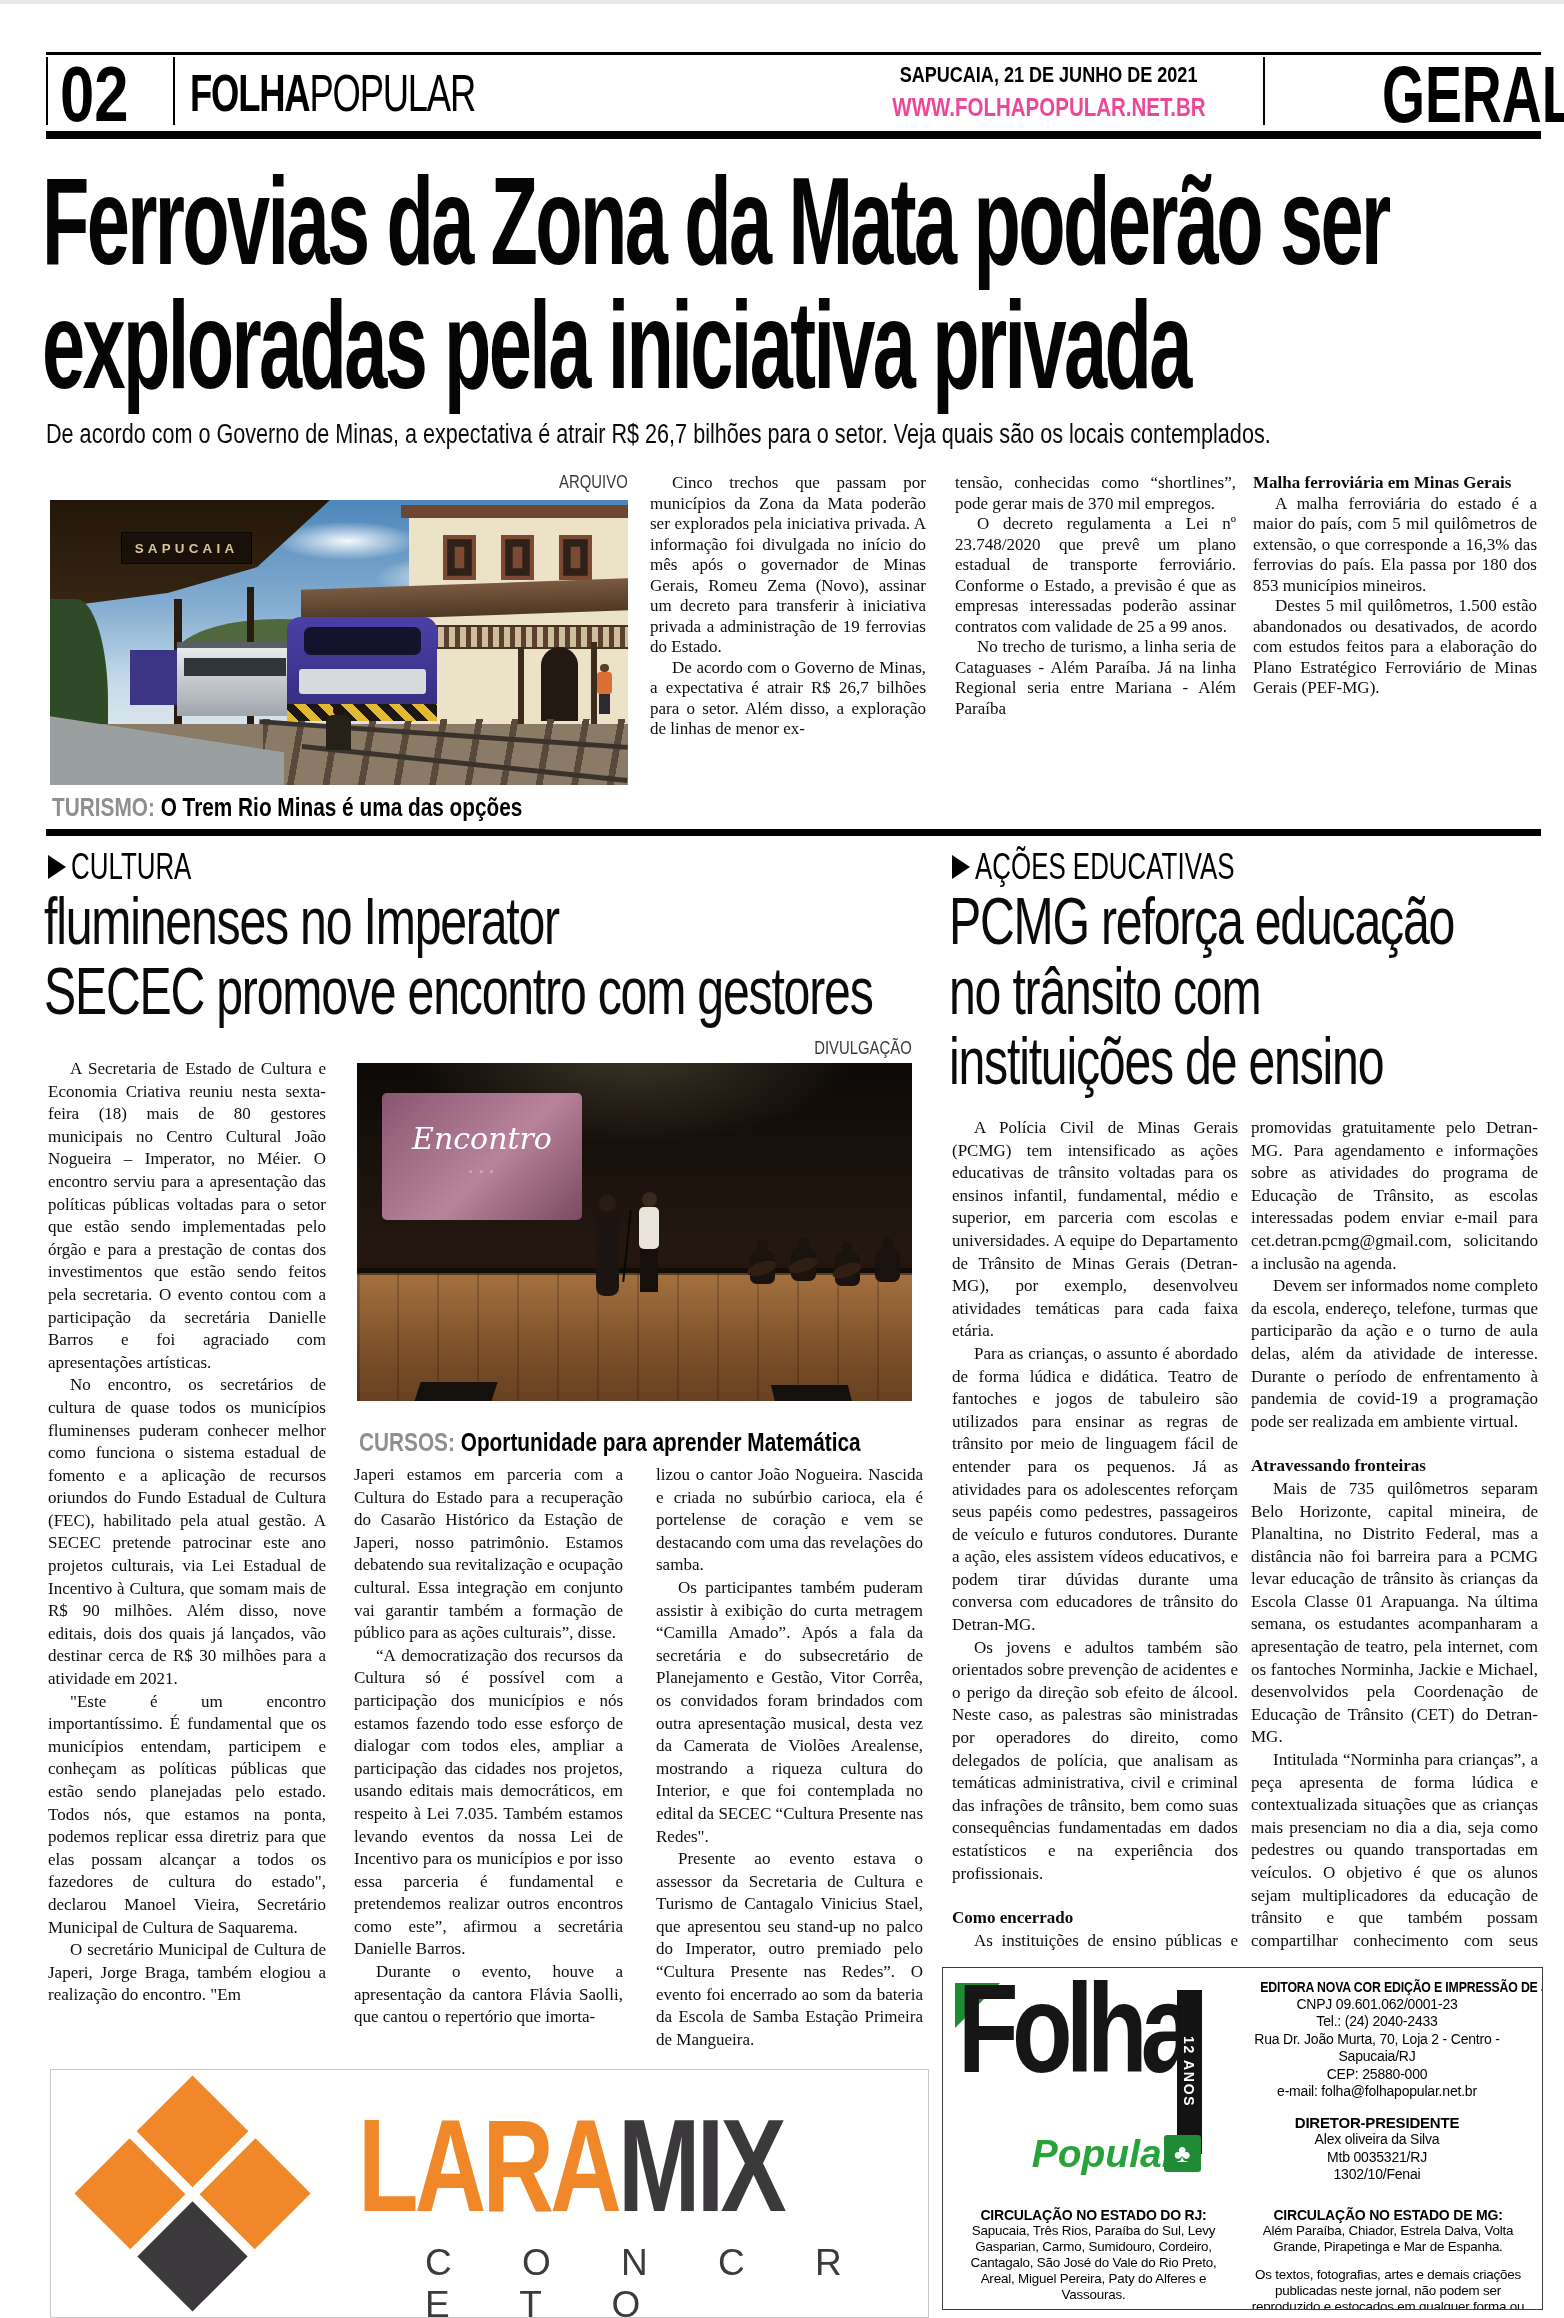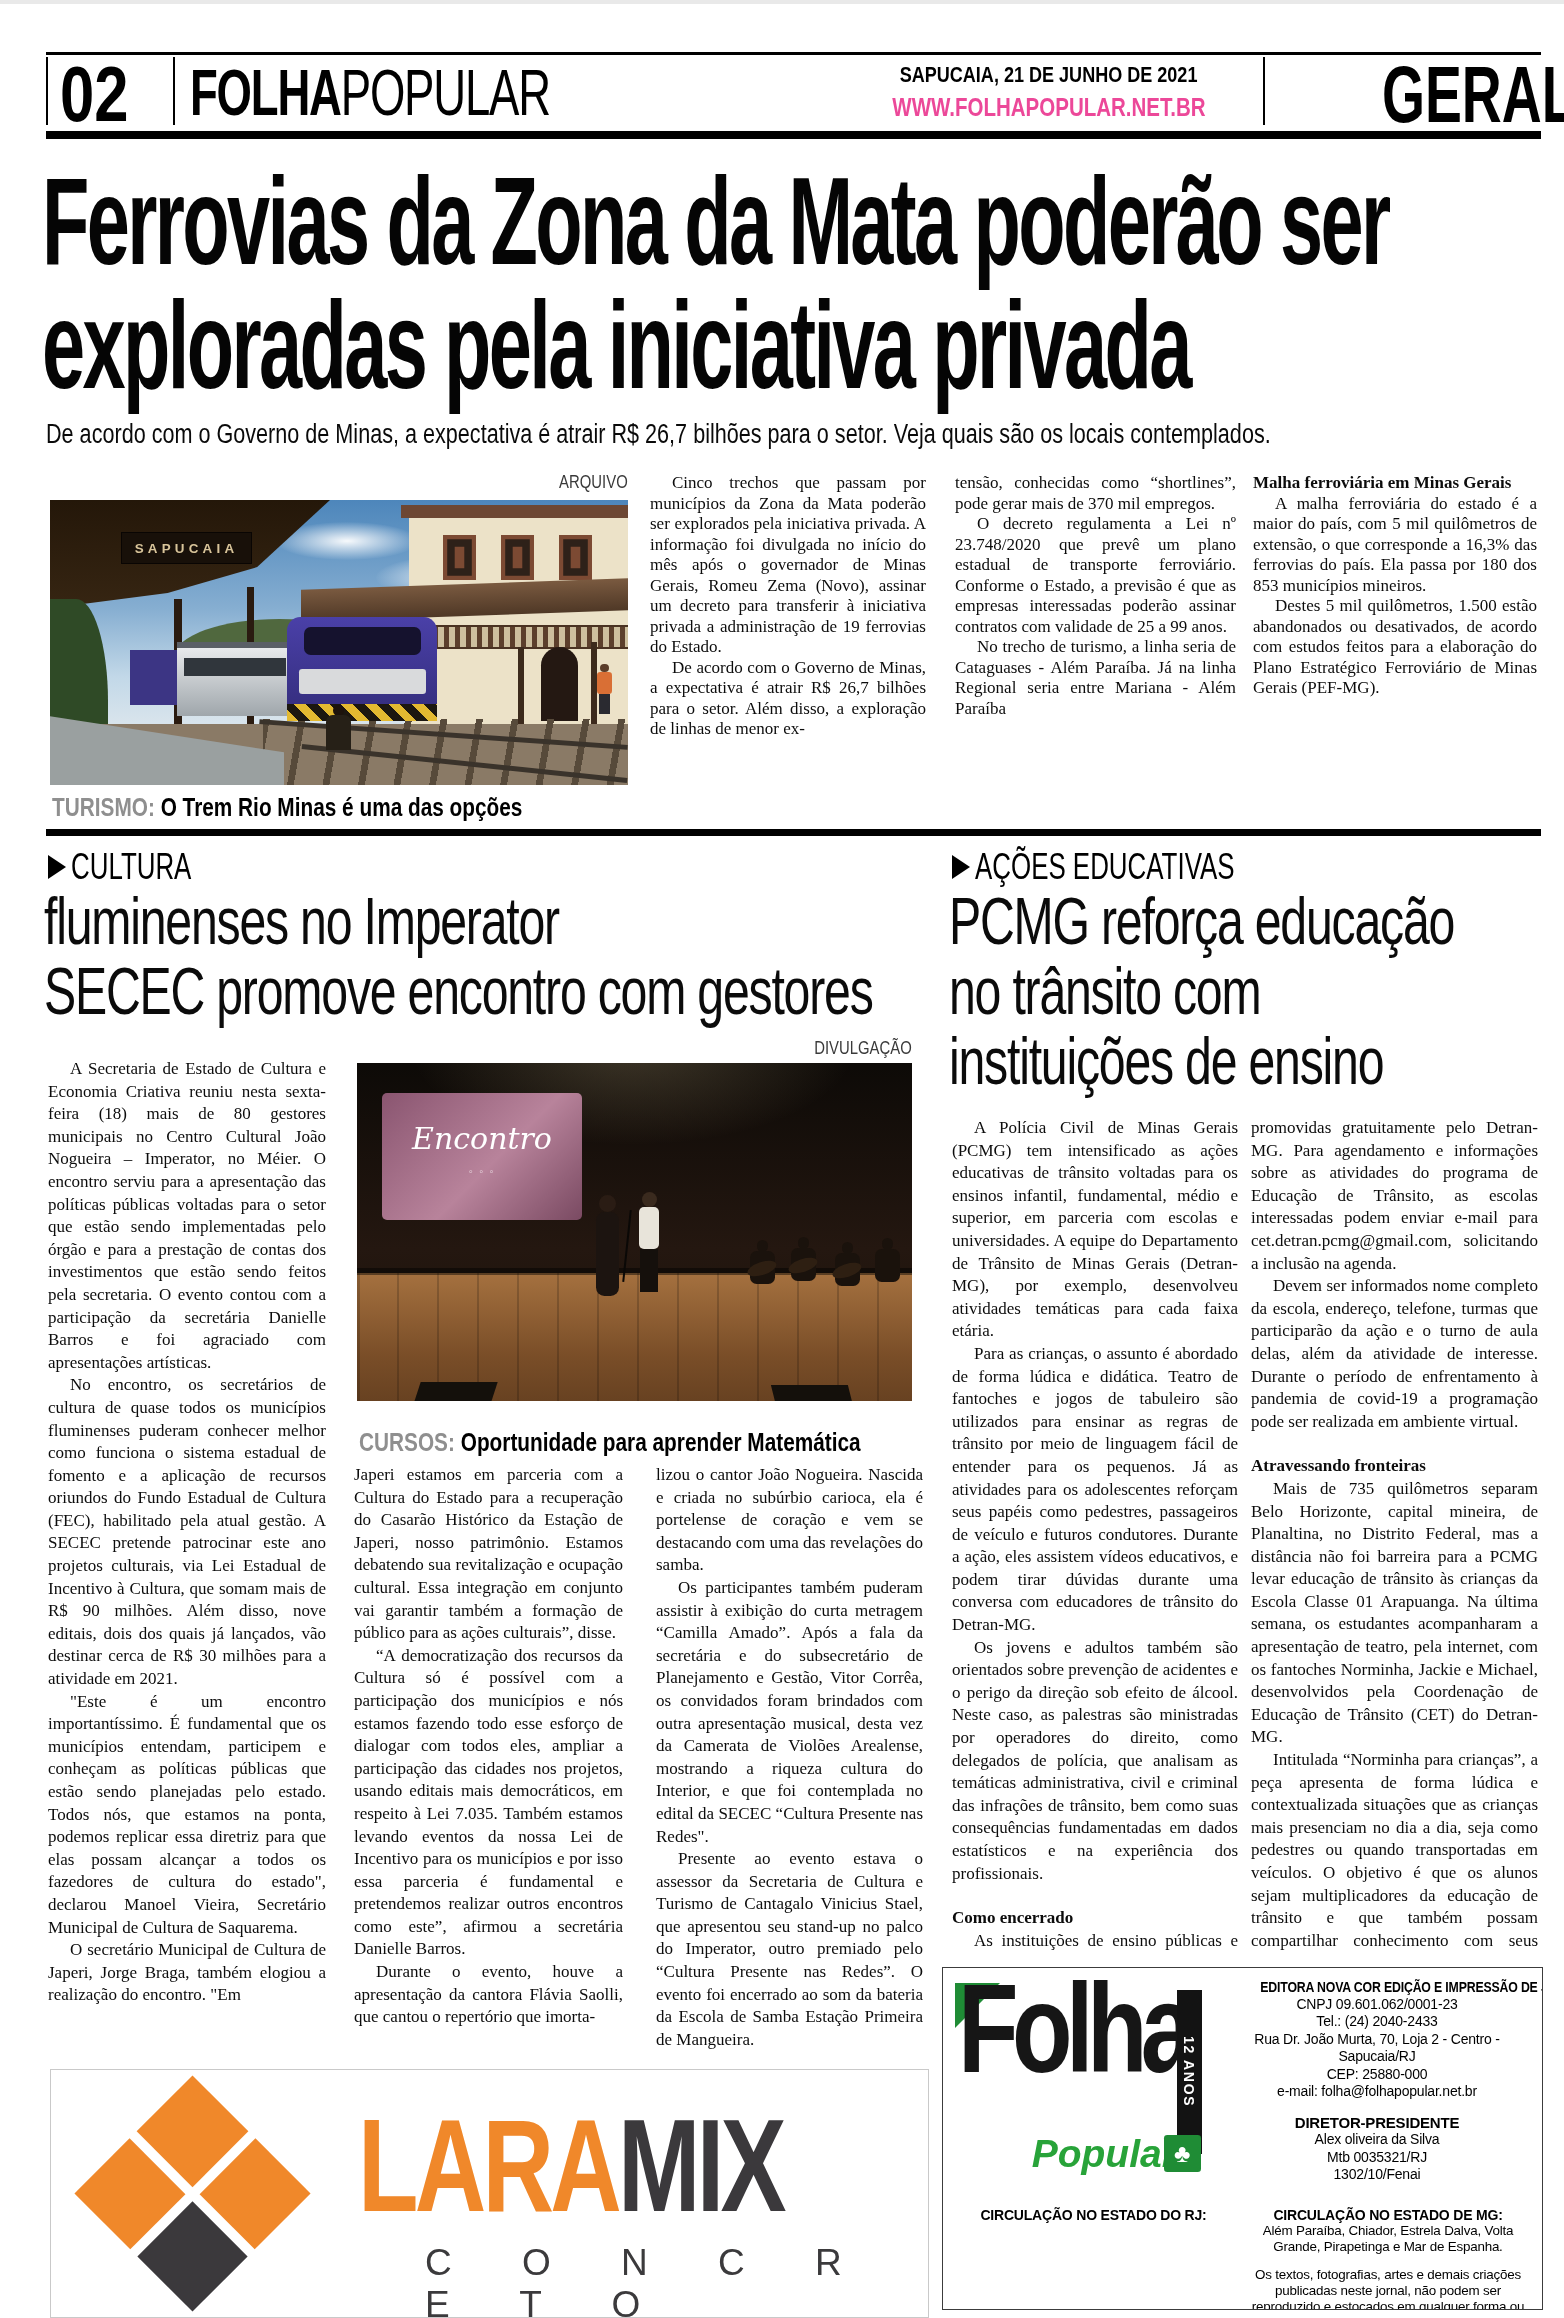--- a/index.html
+++ b/index.html
@@ -9,21 +9,21 @@
   .rule{position:absolute;background:#000}
   .vrule{position:absolute;background:#000;width:1.7px}
   .cond{display:inline-block;white-space:nowrap;transform-origin:0 50%}
   .oc{transform-origin:50% 50%}
   .or{transform-origin:100% 50%} .cx62{transform:scaleX(.62)}
   .cx70{transform:scaleX(.70)} .cx72{transform:scaleX(.72)} .cx75{transform:scaleX(.75)}
   .cx78{transform:scaleX(.78)} .cx80{transform:scaleX(.80)} .cx82{transform:scaleX(.82)}
   .cx85{transform:scaleX(.85)}
   
   .m-num{font-size:77px;font-weight:900;line-height:70px}
-  .m-brand{font-size:65px;font-weight:800;line-height:72px;letter-spacing:-1.7px}
+  .m-brand{font-size:52px;font-weight:800;line-height:72px;letter-spacing:-1.7px}
   .m-brand .light{font-weight:400}
   .m-date{font-size:22px;font-weight:700;letter-spacing:0}
   .m-url{font-size:25px;font-weight:700;color:#ec4899}
   .m-sec{font-size:79px;font-weight:900;line-height:72px}
   
   .hl{position:absolute;font-weight:800;letter-spacing:-4.2px;color:#050505}
   .hl .line{font-size:125px;line-height:124px;font-weight:800}
   .subhead{position:absolute;font-size:27px;font-weight:400;color:#0a0a0a}
   
   .kicker{position:absolute;display:flex;align-items:center}
@@ -279,20 +279,21 @@
         </div>
       <div class="exp-b" style="margin-top:13.4px">DIRETOR-PRESIDENTE</div>
       <div>
           <p>Alex oliveira da Silva</p>
           <p>Mtb 0035321/RJ</p>
           <p>1302/10/Fenai</p>
         </div>
     </div>
     <div class="abs exp-c exp-s" style="left:10px;top:239px;width:281px">
       <div class="exp-b" style="font-size:14px">CIRCULAÇÃO NO ESTADO DO RJ:</div>
+      <div>Sapucaia, Três Rios, Paraíba do Sul, Levy Gasparian, Carmo, Sumidouro, Cordeiro, Cantagalo, São José do Vale do Rio Preto, Areal, Miguel Pereira, Paty do Alferes e Vassouras.</div>
 
     </div>
     <div class="abs exp-c exp-s" style="left:302px;top:239px;width:286px">
       <div class="exp-b" style="font-size:14px">CIRCULAÇÃO NO ESTADO DE MG:</div>
       <div>Além Paraíba, Chiador, Estrela Dalva, Volta Grande, Pirapetinga e Mar de Espanha.</div>
       <div style="margin-top:11.7px">Os textos, fotografias, artes e demais criações publicadas neste jornal, não podem ser reproduzido e estocados em qualquer forma ou meio, sem autorização escrita dos titulares dos direitos autorais</div>
     </div>
   </div>
 
   <div class="adbox" style="left:50px;top:2065px;width:877px;height:247px">

